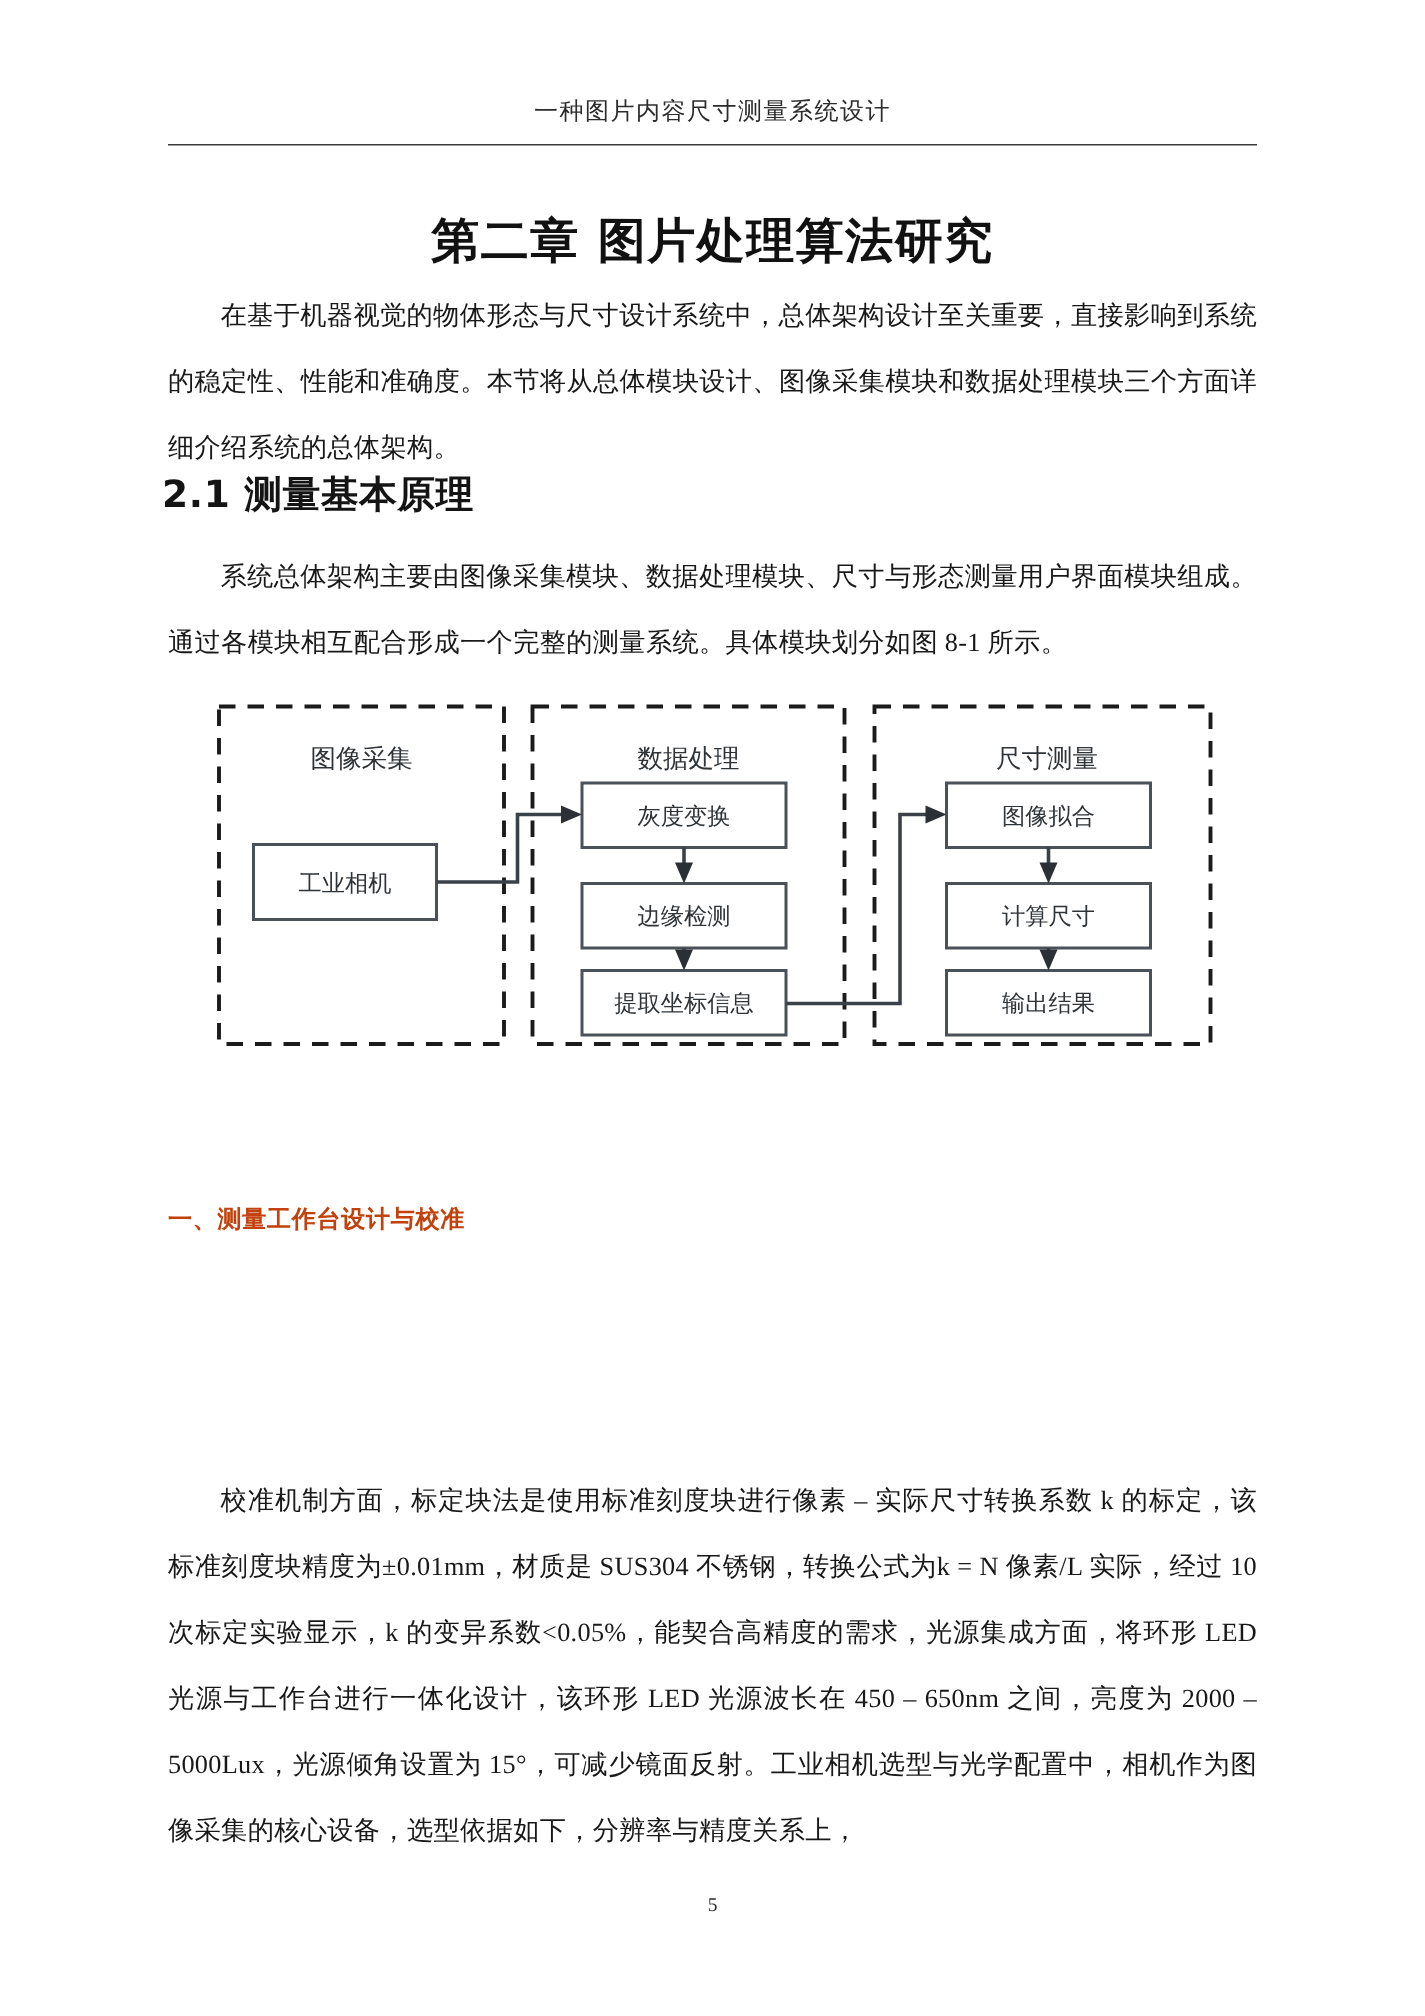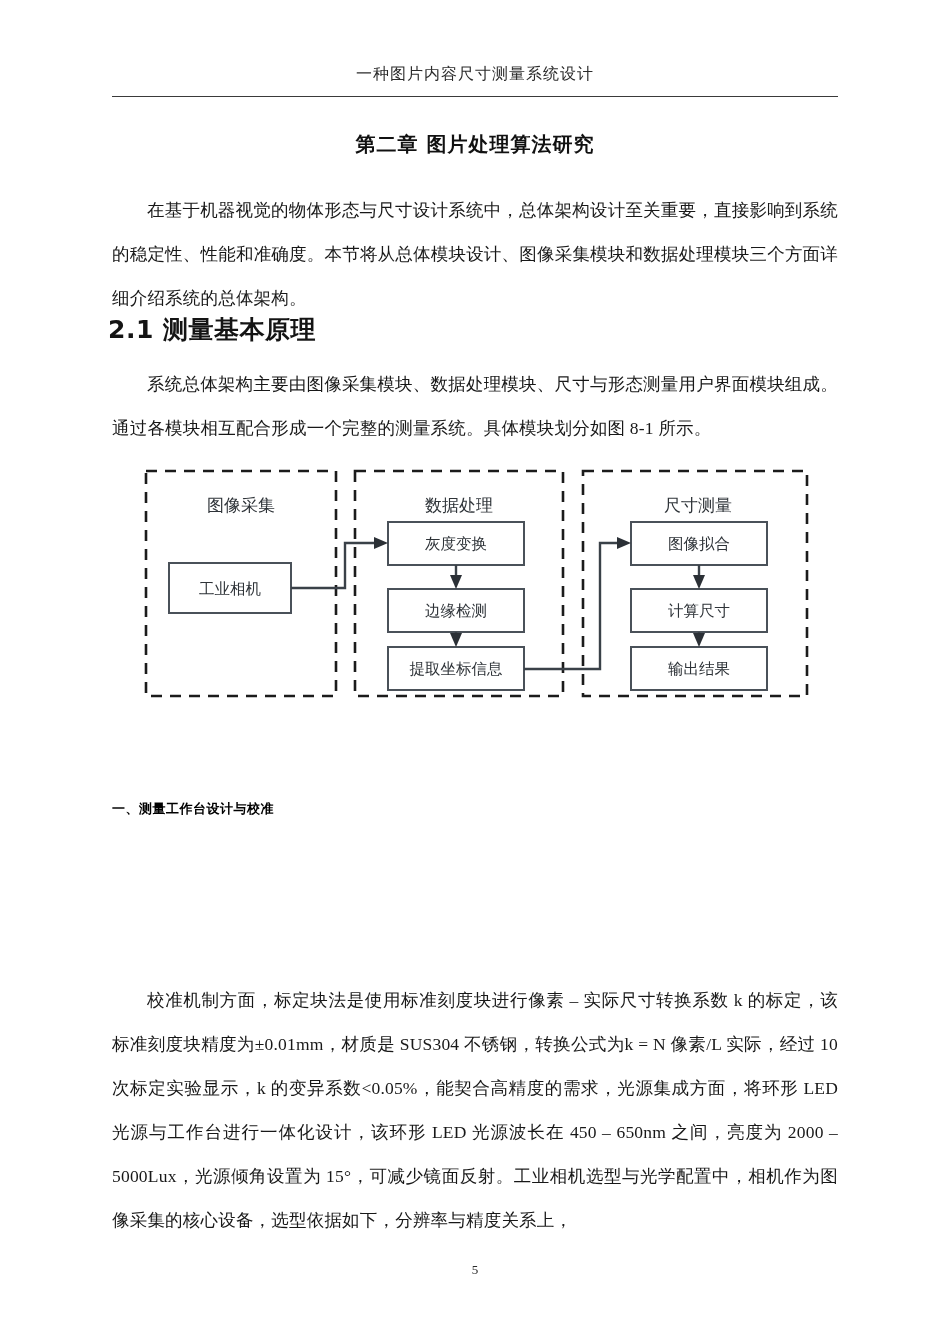--- a/index.html
+++ b/index.html
@@ -46,21 +46,21 @@
 
   
   .chapter-title {
     position: absolute;
     left: 112px;
     top: 118px;
     width: 726px;
     text-align: center;
     font-family: "DejaVu Sans", "Liberation Sans", sans-serif;
     font-weight: bold;
-    font-size: 20px;
+    font-size: 32px;
     letter-spacing: 1px;
     color: #111;
   }
 
   
   .body-para {
     position: absolute;
     left: 112px;
     width: 726px;
     font-family: "Liberation Serif", "DejaVu Serif", serif;
@@ -79,22 +79,22 @@
     left: 108px;
     font-family: "DejaVu Sans", "Liberation Sans", sans-serif;
     font-size: 25px;
     color: #141414;
     letter-spacing: 0.5px;
   }
   .sub-heading {
     position: absolute;
     left: 112px;
     font-family: Liberation Mono, monospace;
-    font-size: 13px;
-    color: #000000;
+    font-size: 16px;
+    color: #c2410c;
     letter-spacing: 0.5px;
   }
 
   
   .figure-wrap {
     position: absolute;
     left: 140px;
     top: 462px;
     width: 674px;
     height: 242px;

